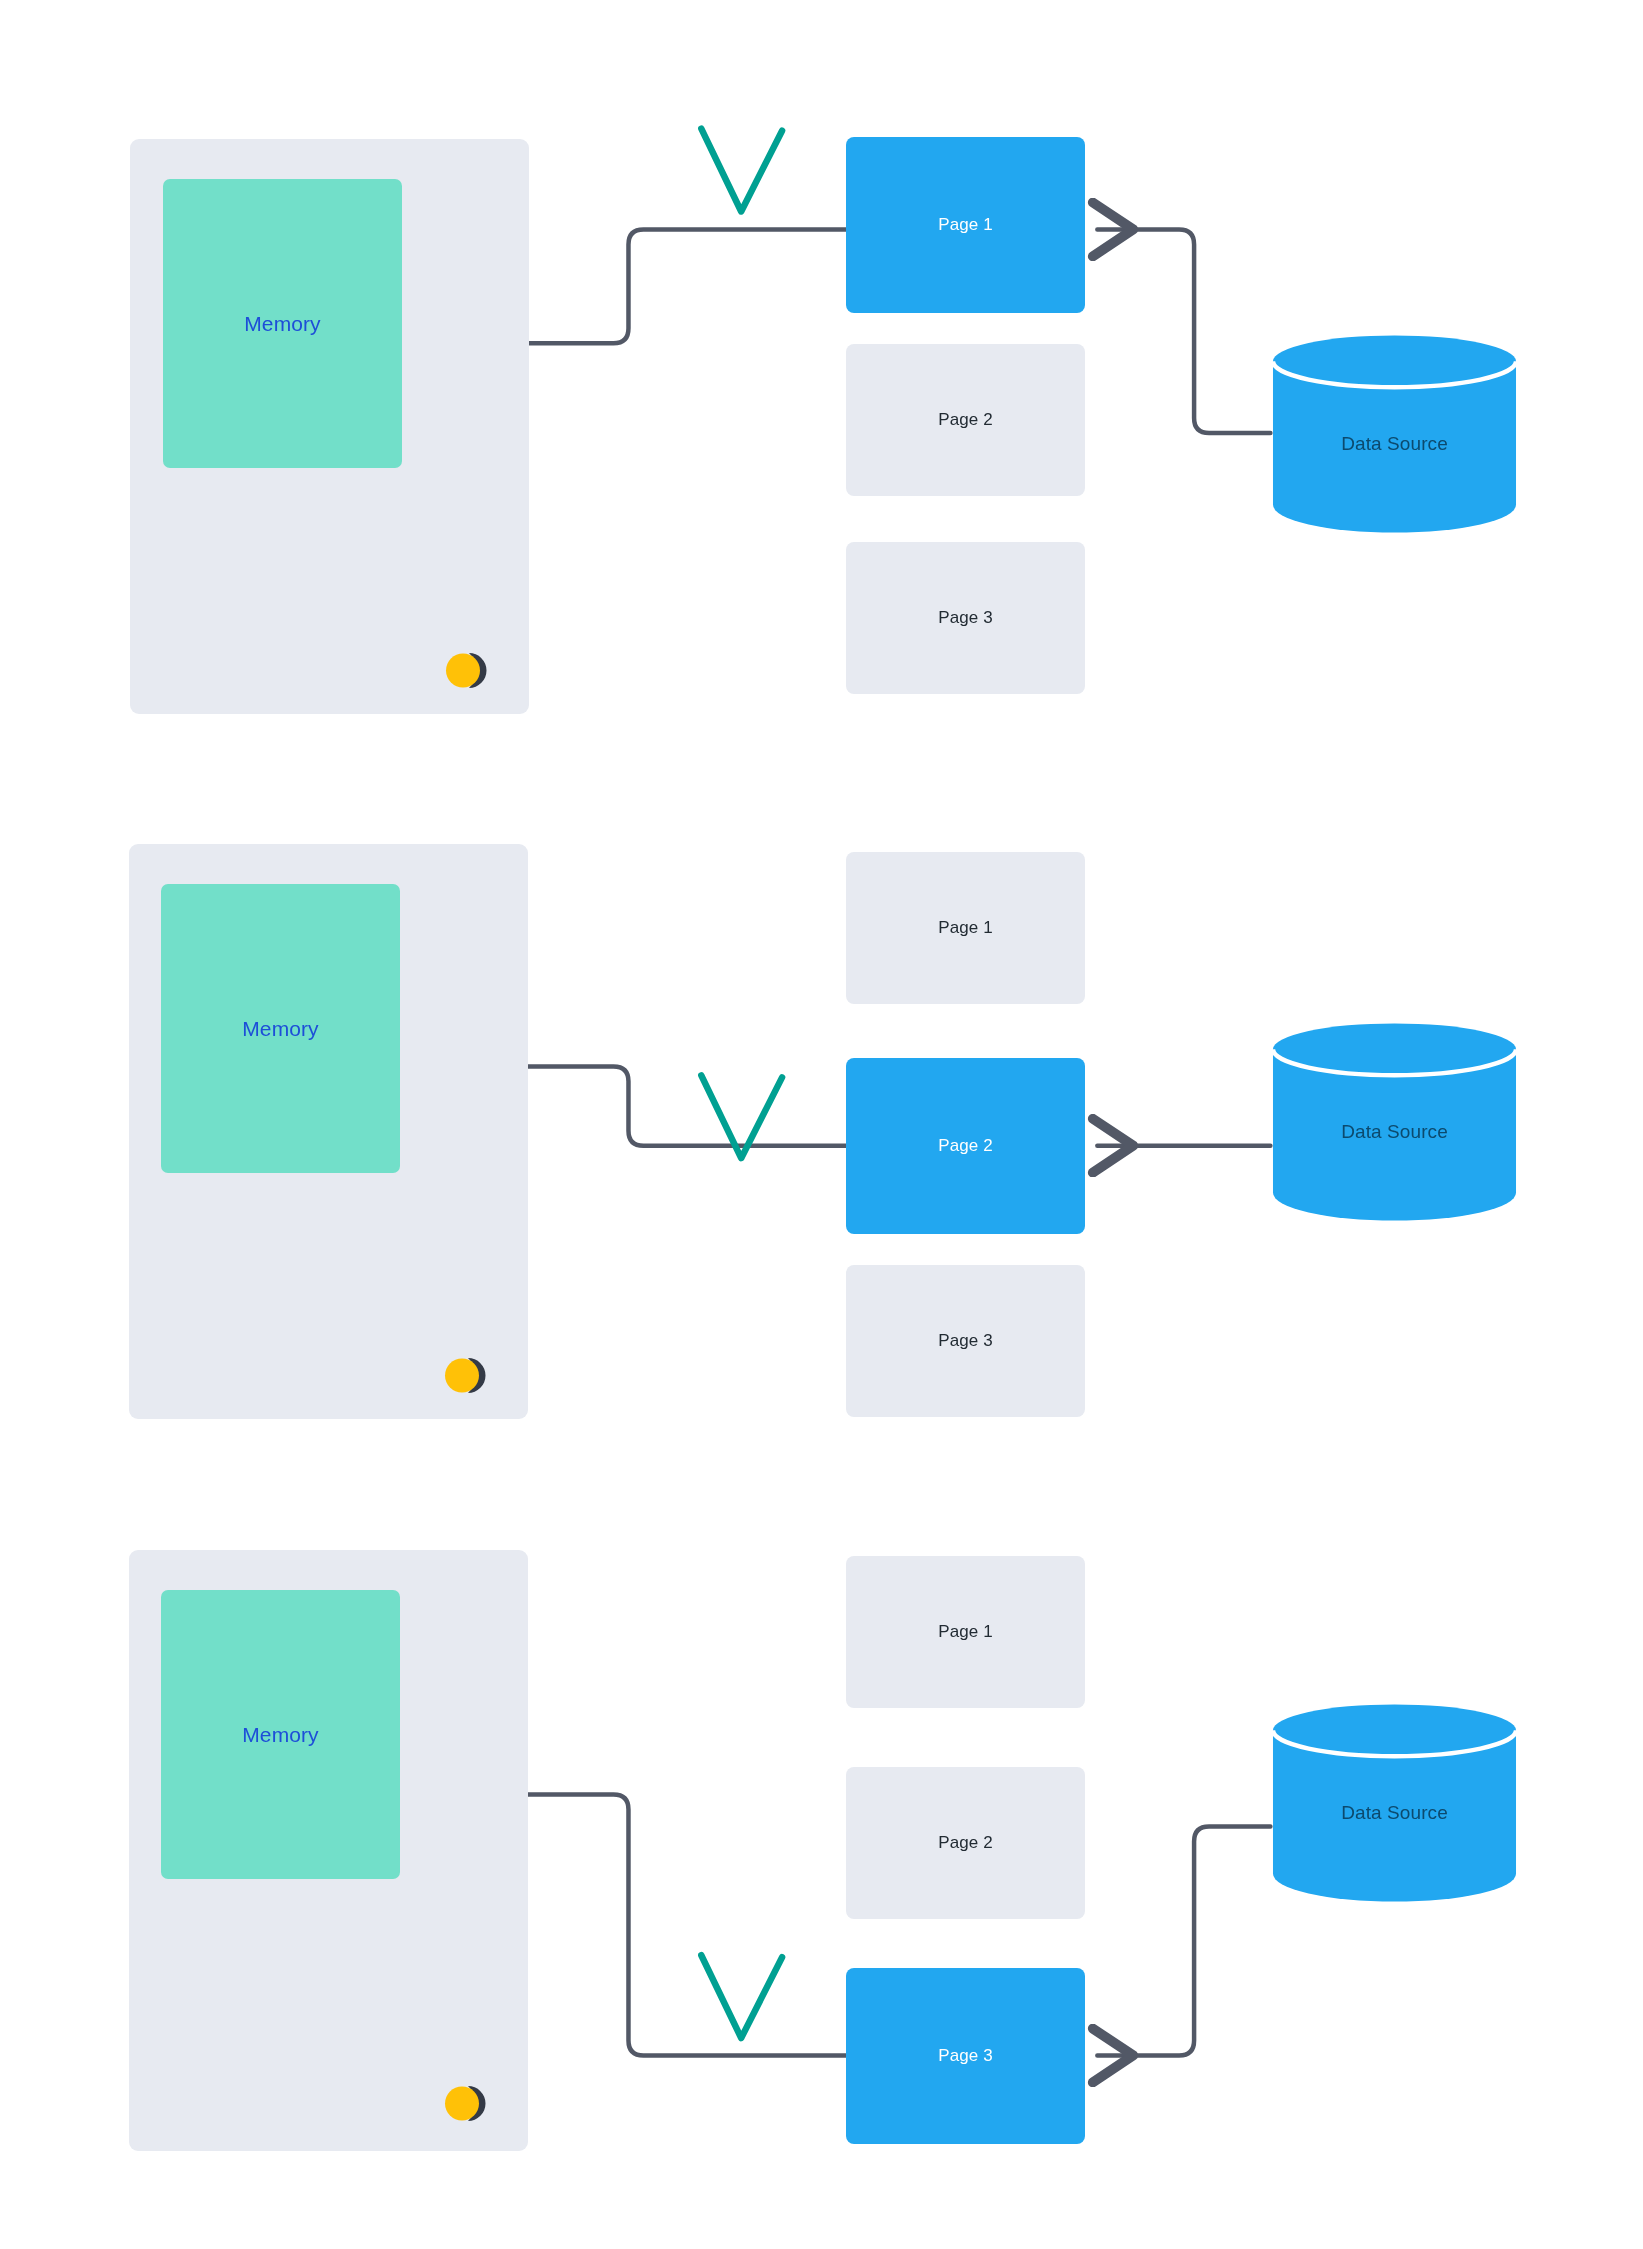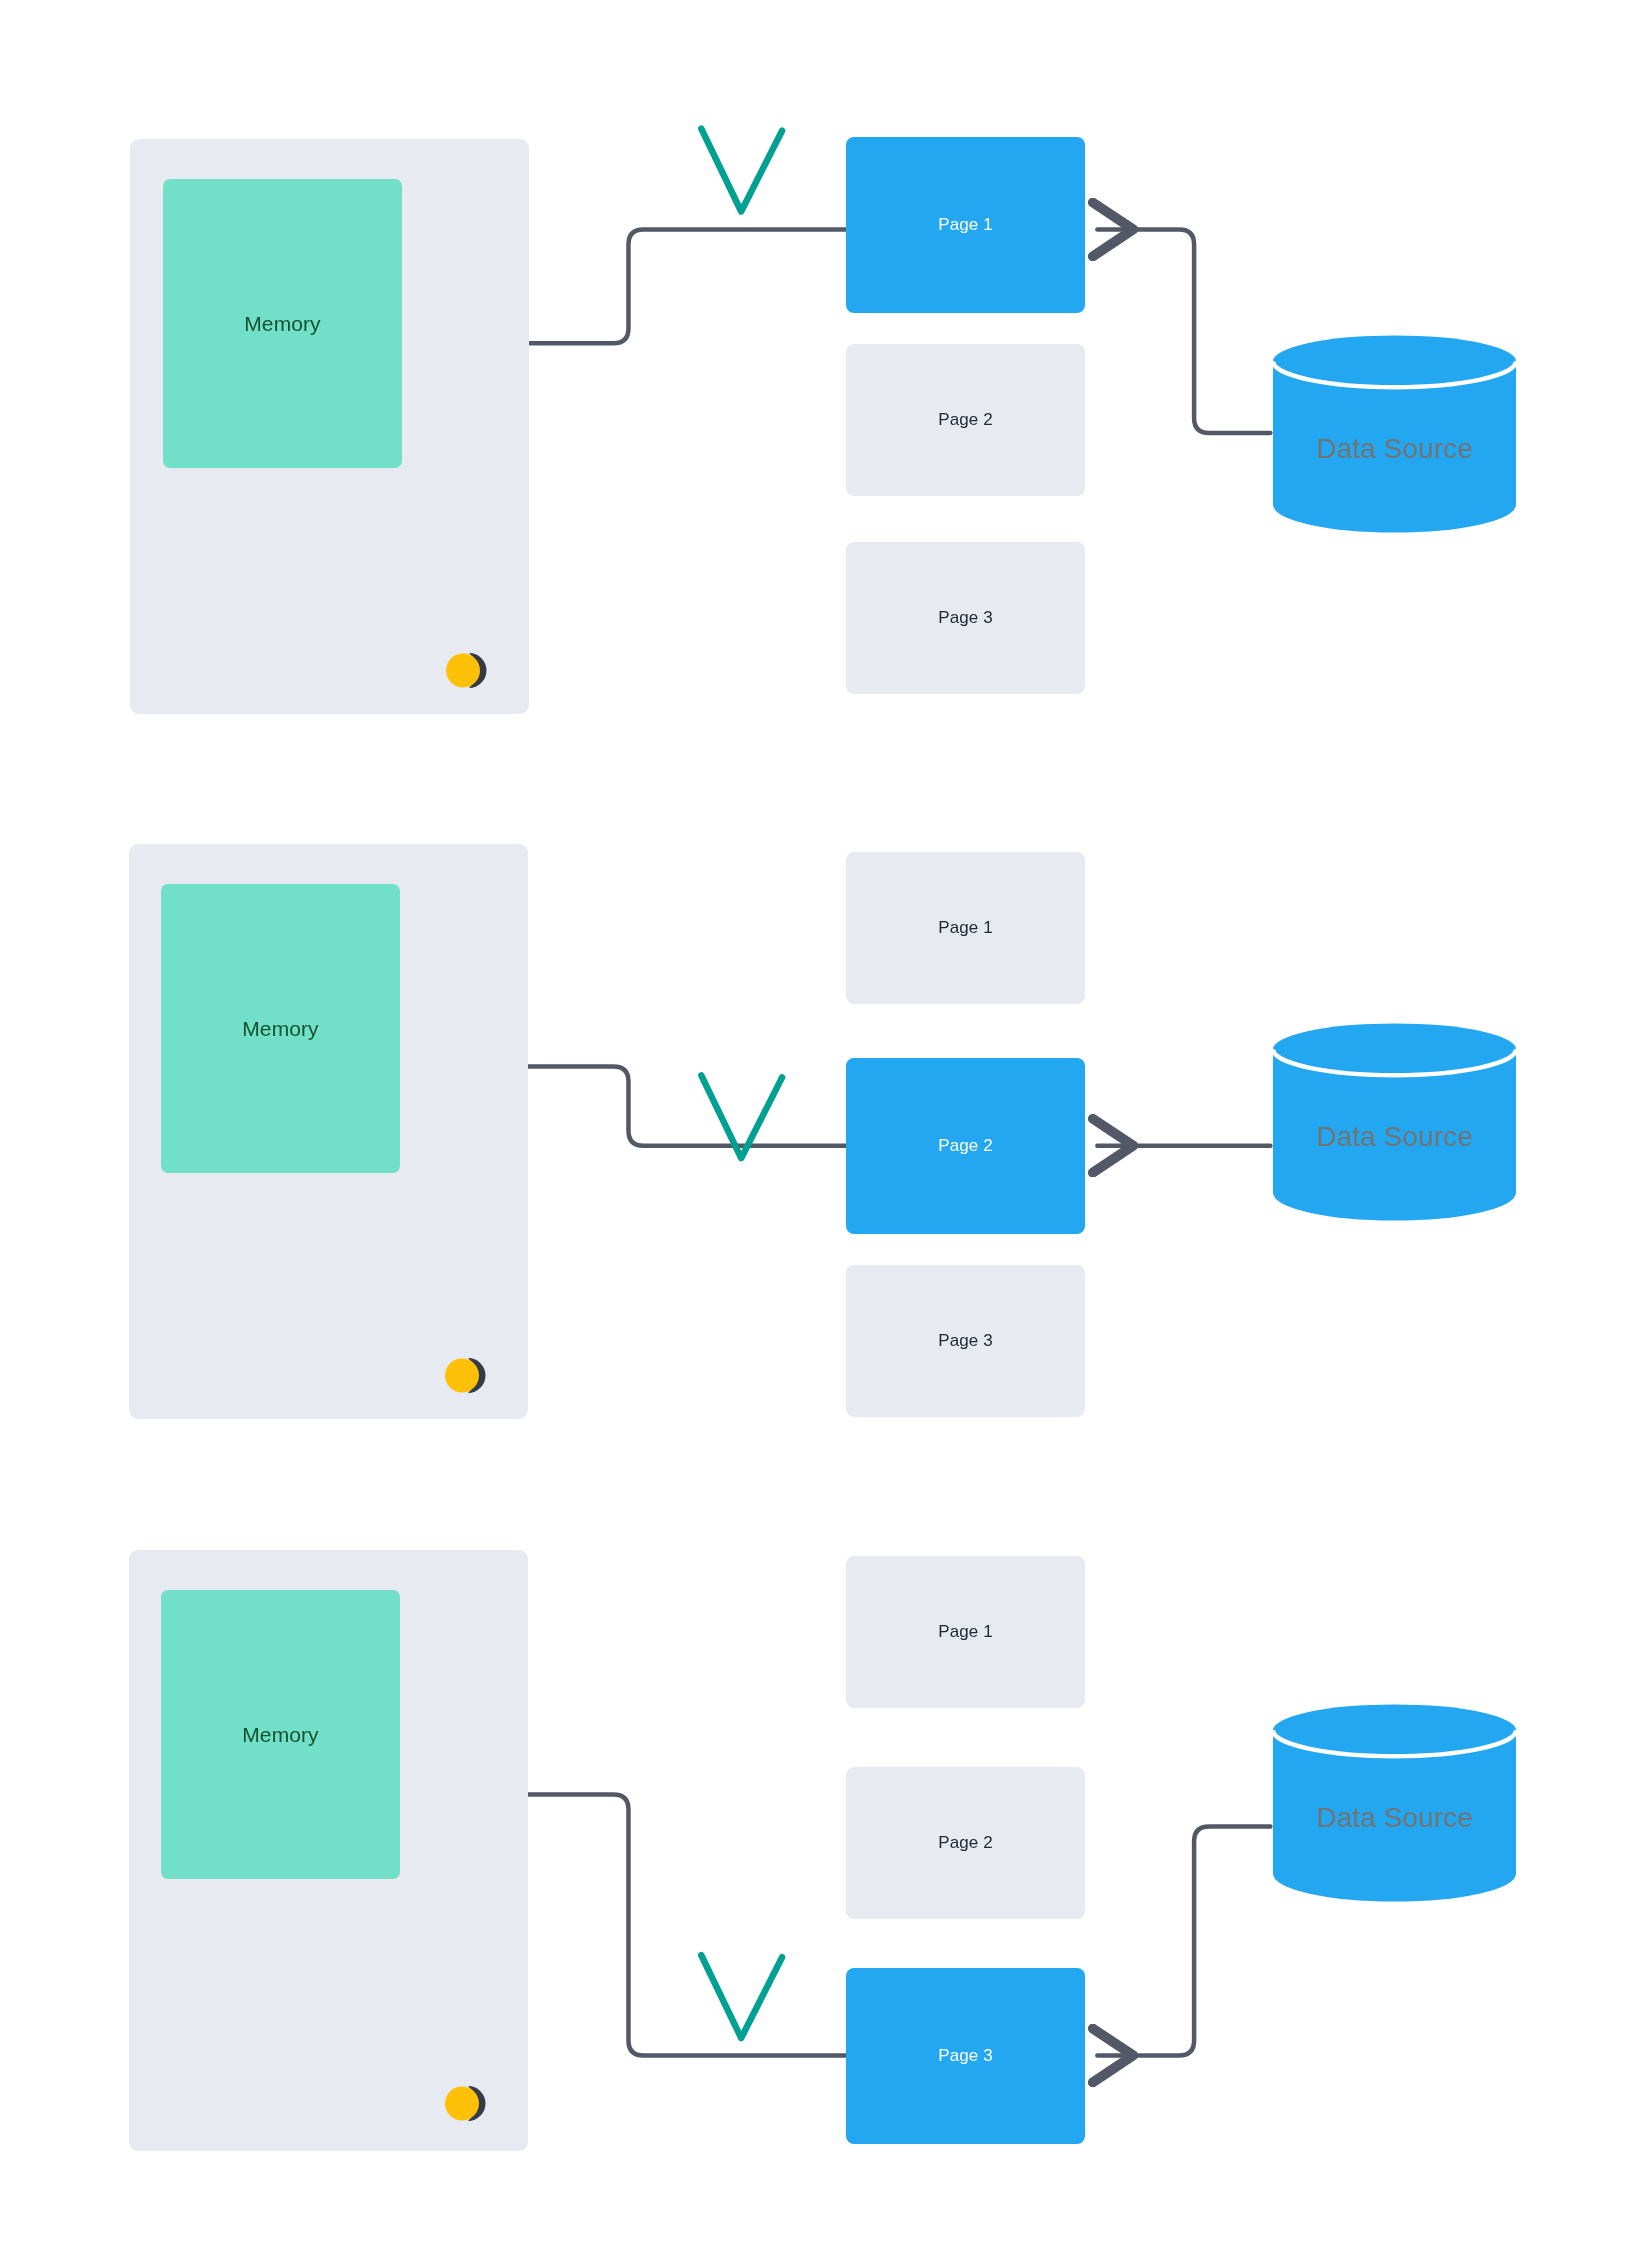--- a/index.html
+++ b/index.html
@@ -32,21 +32,21 @@
   .mem-box {
     position: absolute;
     background: #72dfc9;
     border-radius: 7px;
     display: flex;
     align-items: center;
     justify-content: center;
   }
   .mem-label {
     font-size: 21px;
-    color: #14532d;
+    color: #1d4ed8;
     letter-spacing: 0.1px;
     font-family: "Liberation Sans", sans-serif;
   }
 
   
   .logo-mark { position: absolute; }
 
   
   .page-box {
     position: absolute;
@@ -59,22 +59,22 @@
   }
   .page-box.inactive { background: #e7eaf1; color: #222b33; }
   .page-box.active   { background: #22a7f0; color: #ffffff; }
 
   
   .ds-wrap { position: absolute; }
   .ds-label {
     position: absolute;
     width: 100%;
     text-align: center;
-    font-size: 28px;
-    color: #737373;
+    font-size: 19px;
+    color: #0c4a6e;
     letter-spacing: 0.1px;
   }
 
   
   .conn-layer {
     position: absolute;
     left: 0; top: 0;
     width: 1644px;
     height: 2250px;
     pointer-events: none;

